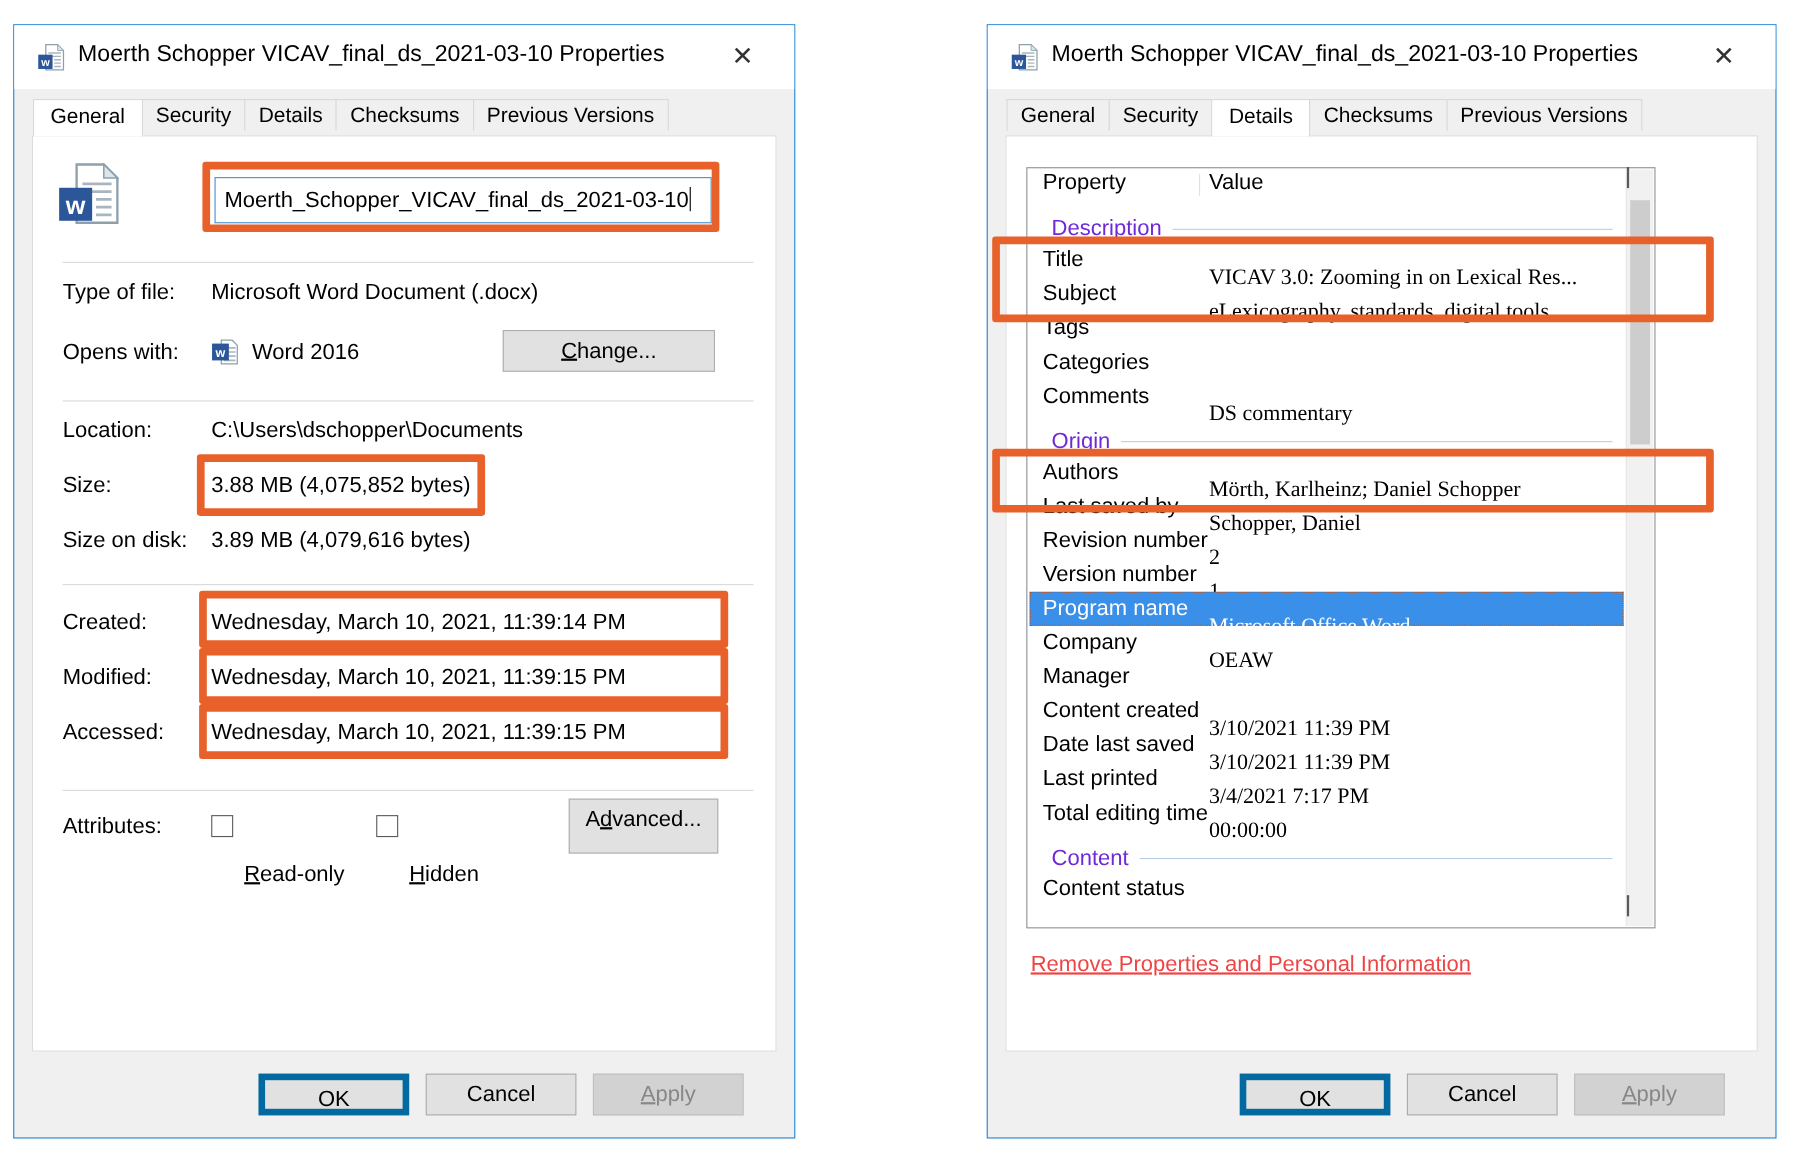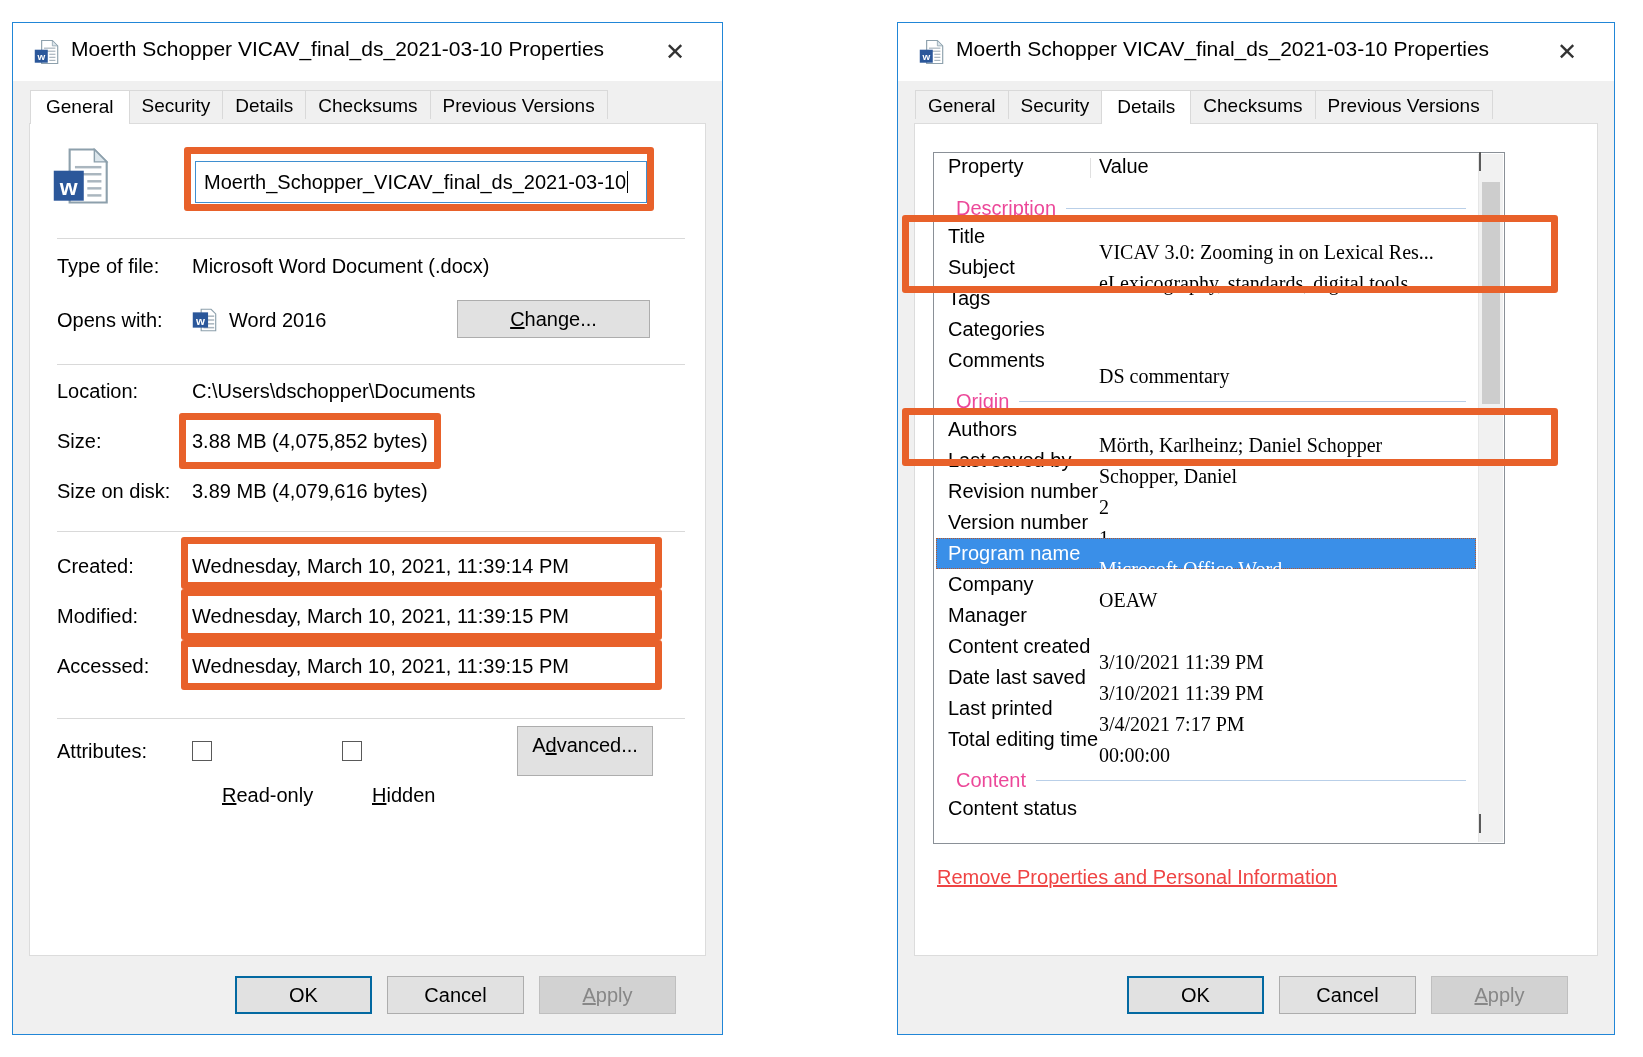--- a/index.html
+++ b/index.html
@@ -18,21 +18,21 @@
   .tabs{position:absolute;left:17px;top:67px;display:flex;align-items:flex-start;z-index:3;}
   .tab{height:29px;line-height:29px;padding:0 12px;font-size:19px;background:#f0f0f0;border:1px solid #d9d9d9;border-bottom:none;margin-right:-1px;box-sizing:border-box;}
   .tab.active{height:34px;line-height:32px;background:#fff;padding:0 15px;margin-bottom:-1px;position:relative;z-index:4;}
 
   
   .page{position:absolute;left:16px;right:16px;top:100px;bottom:78px;background:#ffffff;border:1px solid #dcdcdc;box-sizing:border-box;}
 
   
   .footer{position:absolute;right:46px;bottom:20px;display:flex;gap:15px;z-index:2;}
   .btn{width:137px;height:38px;font-size:20px;background:#e1e1e1;border:1px solid #adadad;text-align:center;line-height:36px;box-sizing:border-box;}
-  .btn.okf{border:2px solid #0369a1;line-height:34px;}
+  .btn.okf{border:6px solid #0369a1;line-height:34px;}
   .btn.disabled{background:#d2d2d2;color:#878787;border-color:#bfbfbf;}
 
   
   .lrow{position:absolute;left:27px;right:20px;height:26px;line-height:26px;font-size:20px;}
   .lrow .lab{position:absolute;left:0;top:0;}
   .lrow .val{position:absolute;left:135px;top:0;white-space:nowrap;}
   .sep{position:absolute;left:27px;right:20px;height:1px;background:#d9d9d9;}
   .bigicon{position:absolute;left:22px;top:22px;}
   .fninput{position:absolute;left:165px;top:37px;width:452px;height:42px;border:1px solid #3f8fd0;box-sizing:border-box;background:#fff;font-size:20px;line-height:40px;padding-left:8px;white-space:nowrap;overflow:hidden;}
   .caret{display:inline-block;width:1px;height:22px;background:#000;vertical-align:-4px;margin-left:1px;}
@@ -60,21 +60,21 @@
   .list-head{position:absolute;left:0;top:0;right:0;height:30px;font-size:20px;}
   .list-head .c1{position:absolute;left:14px;top:2px;}
   .list-head .c2{position:absolute;left:165px;top:2px;}
   .list-head .cdiv{position:absolute;top:5px;width:1px;height:20px;background:#e0e0e0;}
   .rows{position:absolute;left:2px;top:30px;right:28px;}
   .prow{height:31px;line-height:31px;position:relative;font-size:20px;}
   .prow .p{position:absolute;left:12px;top:0;white-space:nowrap;}
   .prow .v{position:absolute;left:163px;top:16px;right:2px;white-space:nowrap;overflow:hidden;font-family:Liberation Serif, serif;}
   .prow.sel{background:#3a8fe8;color:#fff;outline:1px dotted #b4572b;outline-offset:-1px;}
   .psec{height:38px;display:flex;align-items:flex-end;}
-  .psec .s{color:#ec4899;font-size:20px;line-height:26px;margin-left:20px;white-space:nowrap;}
+  .psec .s{color:#6d28d9;font-size:20px;line-height:26px;margin-left:20px;white-space:nowrap;}
   .psec .line{flex:1;height:1px;background:#b9cfe8;margin:0 10px 12px 10px;}
 
   
   .vscroll{position:absolute;top:1px;right:1px;bottom:1px;width:25px;background:#f1f1f1;border-left:1px solid #e6e6e6;box-sizing:border-box;}
   .sarrow{position:absolute;left:0;right:0;height:26px;}
   .sarrow.up{top:0;}
   .sarrow.down{bottom:0;}
   .chev{width:9px;height:9px;border-left:2px solid #5a5a5a;border-top:2px solid #5a5a5a;margin:9px auto 0 auto;}
   .cu{transform:rotate(45deg);}
   .cd{transform:rotate(-135deg);margin-top:5px;}

